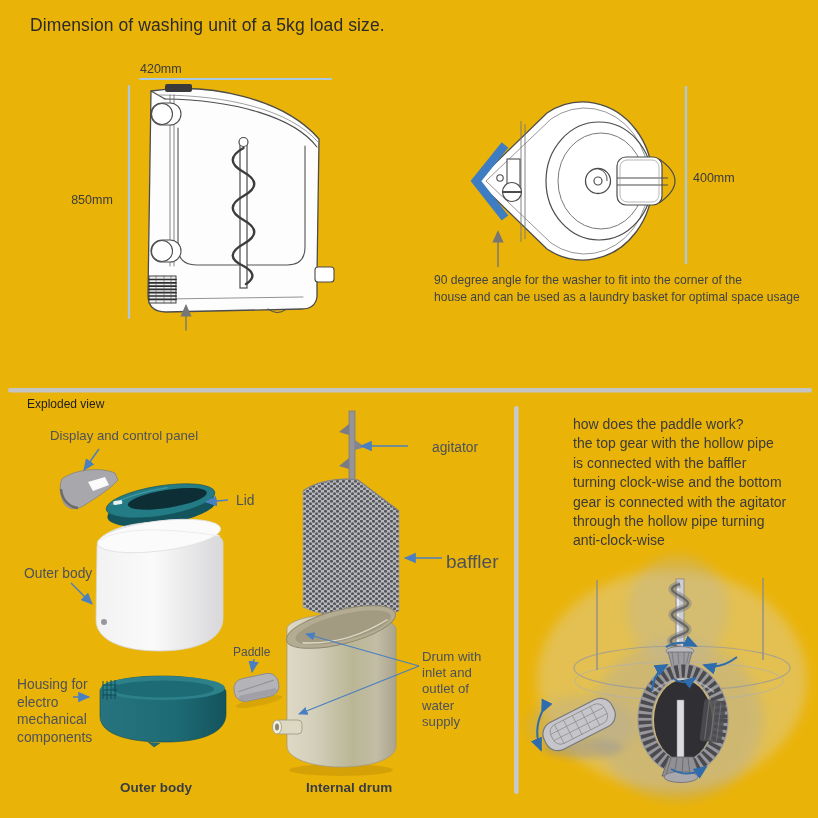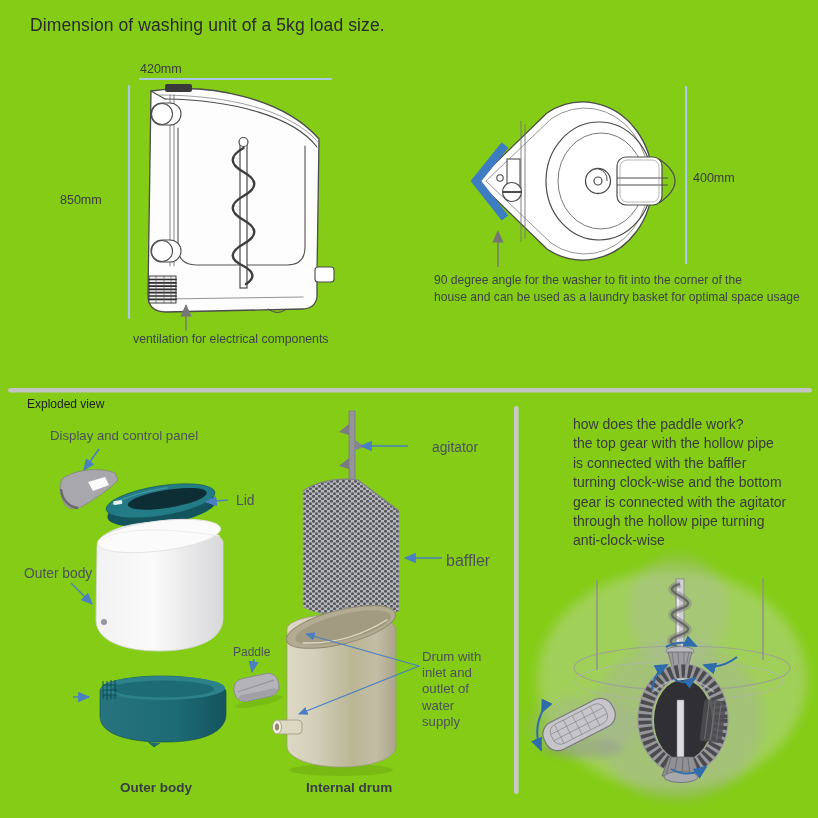--- a/index.html
+++ b/index.html
@@ -1,17 +1,17 @@
 <!DOCTYPE html>
 <html><head>
 <meta charset="utf-8">
 <style>
   html,body { margin:0; padding:0; background:#ffffff; }
   .canvas {
-    position:relative; width:818px; height:818px; background:#84cc16;
+    position:relative; width:818px; height:818px; background:#eab308;
     font-family:"Liberation Sans", sans-serif; overflow:hidden;
   }
   .abs { position:absolute; }
   .title { left:30px; top:15px; font-size:17.5px; color:#2a2a2a; letter-spacing:.1px; }
   .dim  { color:#3c3c3c; font-size:12.5px; }
   .lbl  { color:#4d525a; font-size:13.2px; line-height:1.2; }
   .note { color:#3f4347; font-size:12.3px; }
   .pre  { white-space:pre-line; }
   .caption { color:#383d42; font-size:13.5px; font-weight:bold; }
   .heading { left:27px; top:397px; font-size:12px; color:#1d1d1d; }
@@ -276,34 +276,37 @@
         <path d="M674,679 Q684,686 695,678" stroke-width="1.8" marker-end="url(#mC)"></path>
         <path d="M671,769 Q689,779 706,767" marker-end="url(#mC)"></path>
         <path d="M542,712 Q533,731 541,750" marker-start="url(#mC)" marker-end="url(#mC)"></path>
       </g>
     </g>
   </svg>
 
   <div class="abs title">Dimension of washing unit of a 5kg load size.</div>
 
   <div class="abs dim" style="left:140px; top:62px; width:191px; ">420mm</div>
-  <div class="abs dim" style="left:60px; top:193px; width:64px; text-align:left;">850mm</div>
-  <div class="abs note" style="left:133px; top:332px;">ventilation for electrical components</div>
+  <div class="abs dim" style="left:60px; top:193px; width:64px; text-align:center;">850mm</div>
 
   <div class="abs dim" style="left:693px; top:171px;">400mm</div>
   <div class="abs note corner-note pre">90 degree angle for the washer to fit into the corner of the
 house and can be used as a laundry basket for optimal space usage</div>
 
   <div class="abs heading">Exploded view</div>
   <div class="abs lbl" style="left:50px; top:428px;">Display and control panel</div>
   <div class="abs lbl" style="left:236px; top:493px; font-size:13.8px;">Lid</div>
   <div class="abs lbl" style="left:24px; top:566px; font-size:13.8px;">Outer body</div>
+  <div class="abs lbl housing-lbl pre">Housing for
+electro
+mechanical
+components</div>
   <div class="abs lbl" style="left:233px; top:645px; font-size:12px;">Paddle</div>
   <div class="abs lbl" style="left:432px; top:440px; font-size:13.8px;">agitator</div>
-  <div class="abs lbl" style="left:446px; top:551px; font-size:16px;">baffler</div>
+  <div class="abs lbl" style="left:446px; top:551px; font-size:19px;">baffler</div>
   <div class="abs lbl drum-lbl pre">Drum with
 inlet and
 outlet of
 water
 supply</div>
 
   <div class="abs caption" style="left:120px; top:780px;">Outer body</div>
   <div class="abs caption" style="left:306px; top:780px;">Internal drum</div>
 
   <div class="abs paddle-text pre">how does the paddle work?

